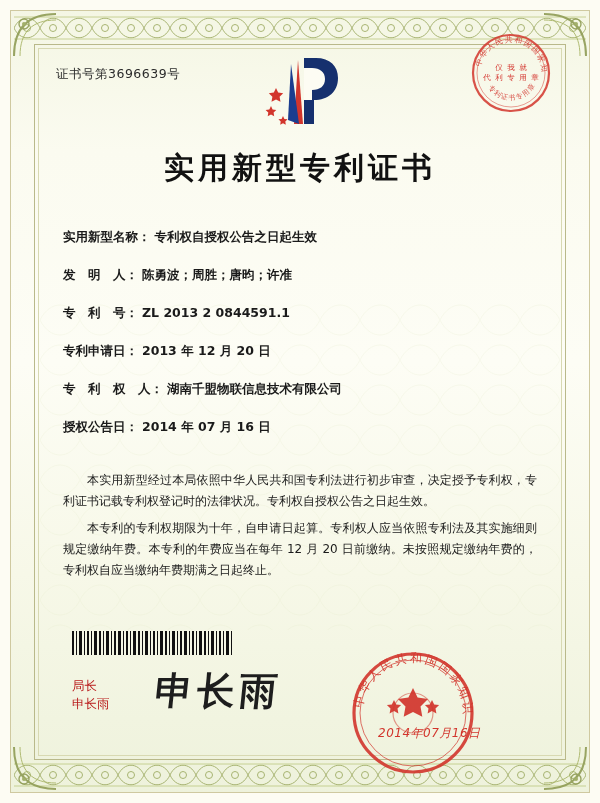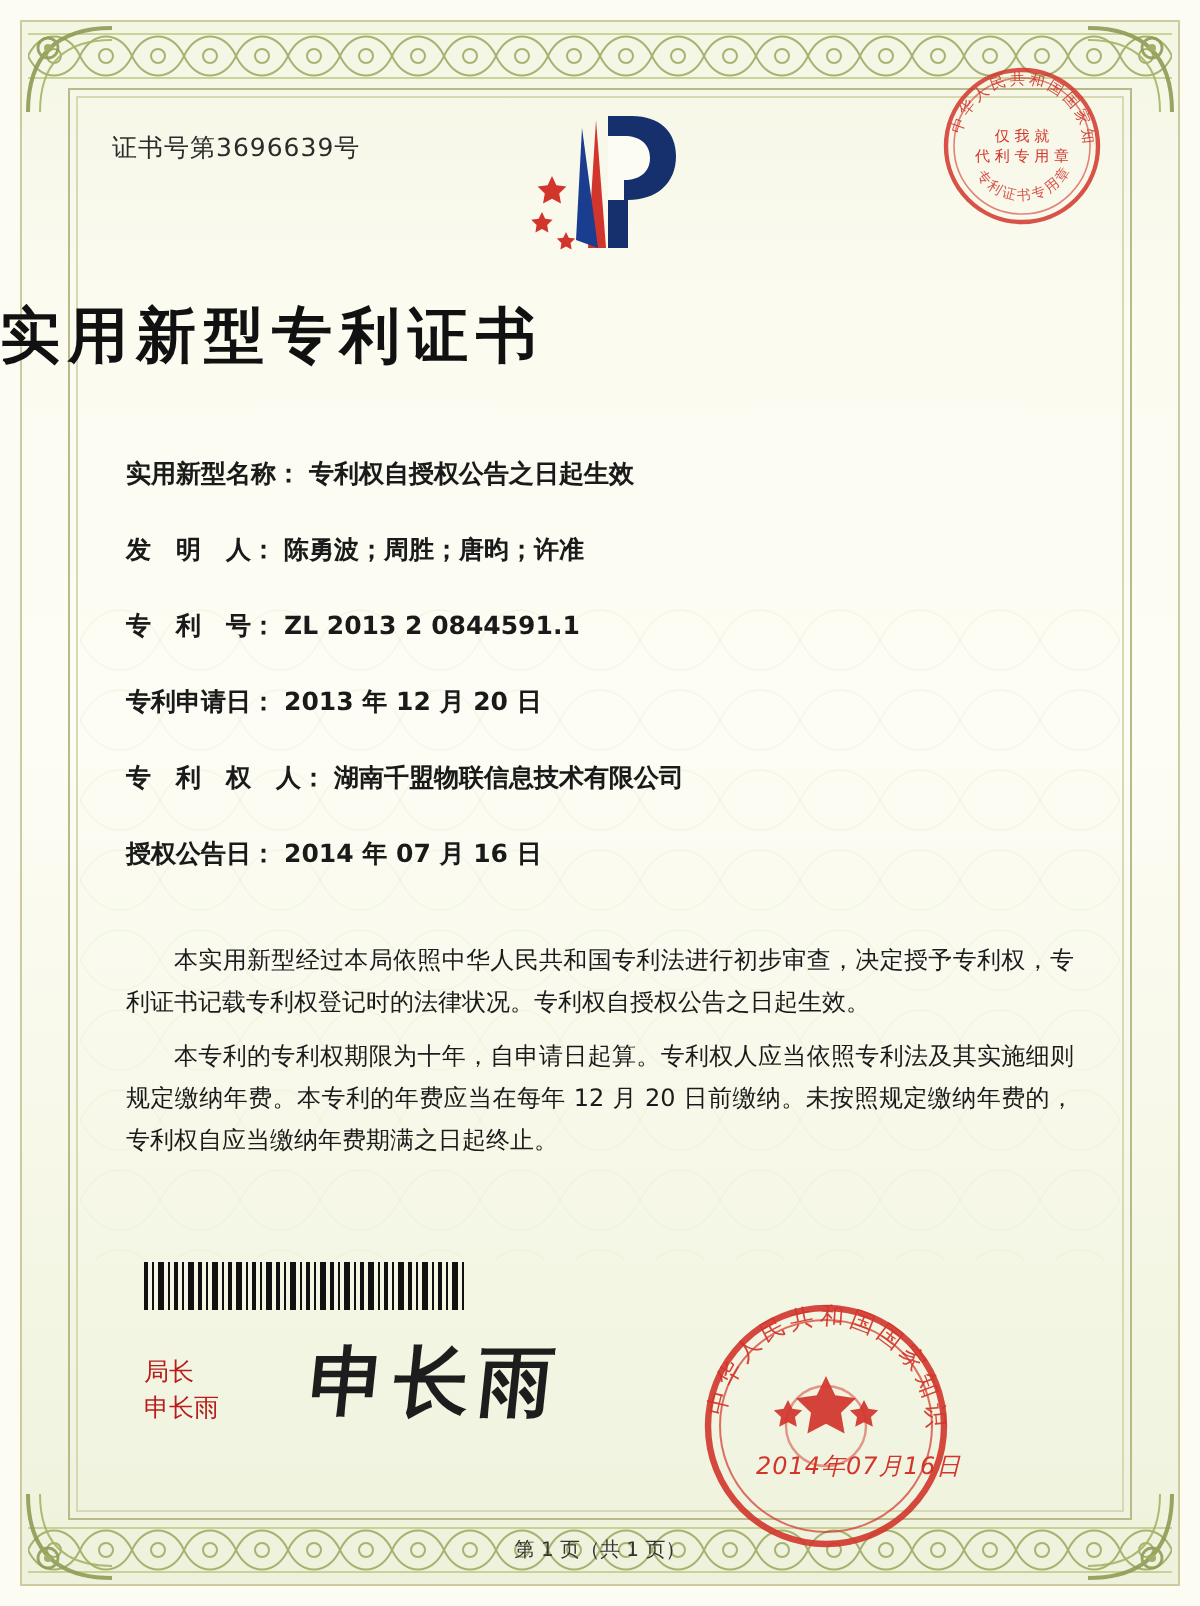--- a/index.html
+++ b/index.html
@@ -101,27 +101,29 @@
   .seal-center-lines {
     position: absolute;
     left: 50%;
     top: 50%;
     transform: translate(-50%, -50%);
     text-align: center;
     color: #d4362f;
     font-size: 7.5px;
     line-height: 9.5px;
     white-space: nowrap;
+    font-family: Liberation Mono, monospace;
   }
 
   .title {
     position: absolute;
     left: 0;
     top: 148px;
     width: 600px;
+    text-align: center;
     font-family: "DejaVu Serif", "Liberation Serif", serif;
     font-weight: bold;
     font-size: 30px;
     letter-spacing: 4px;
     color: #111;
   }
 
   
   .fields {
     position: absolute;
@@ -422,15 +424,14 @@
       <g opacity="0.92" fill="#d2352c">
         <path d="M65,40 l4.6,9.6 10.4,1.5 -7.5,7.3 1.8,10.4 -9.3,-4.9 -9.3,4.9 1.8,-10.4 -7.5,-7.3 10.4,-1.5 Z"></path>
         <path d="M84,52 l2.2,4.4 4.9,0.7 -3.6,3.4 0.9,4.9 -4.4,-2.3 -4.4,2.3 0.9,-4.9 -3.6,-3.4 4.9,-0.7 Z"></path>
         <path d="M46,52 l2.2,4.4 4.9,0.7 -3.6,3.4 0.9,4.9 -4.4,-2.3 -4.4,2.3 0.9,-4.9 -3.6,-3.4 4.9,-0.7 Z"></path>
       </g>
       <circle cx="65" cy="65" r="20" fill="none" stroke="#d2352c" stroke-width="1.2" opacity="0.5"></circle>
     </svg>
   </div>
   <div class="seal-date">2014年07月16日</div>
 
-  <div class="page-foot">第 1 页（共 1 页）</div>
 
 </div>
 
 </body></html>

